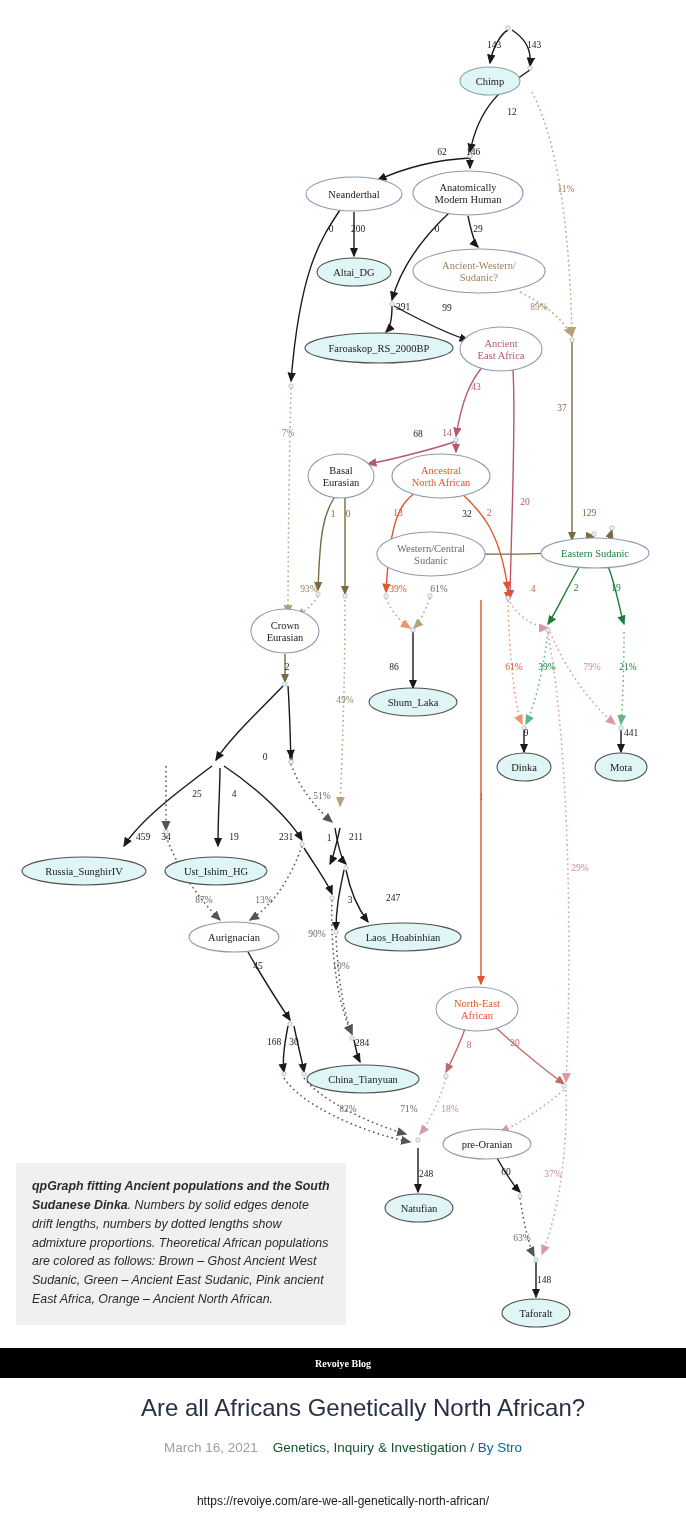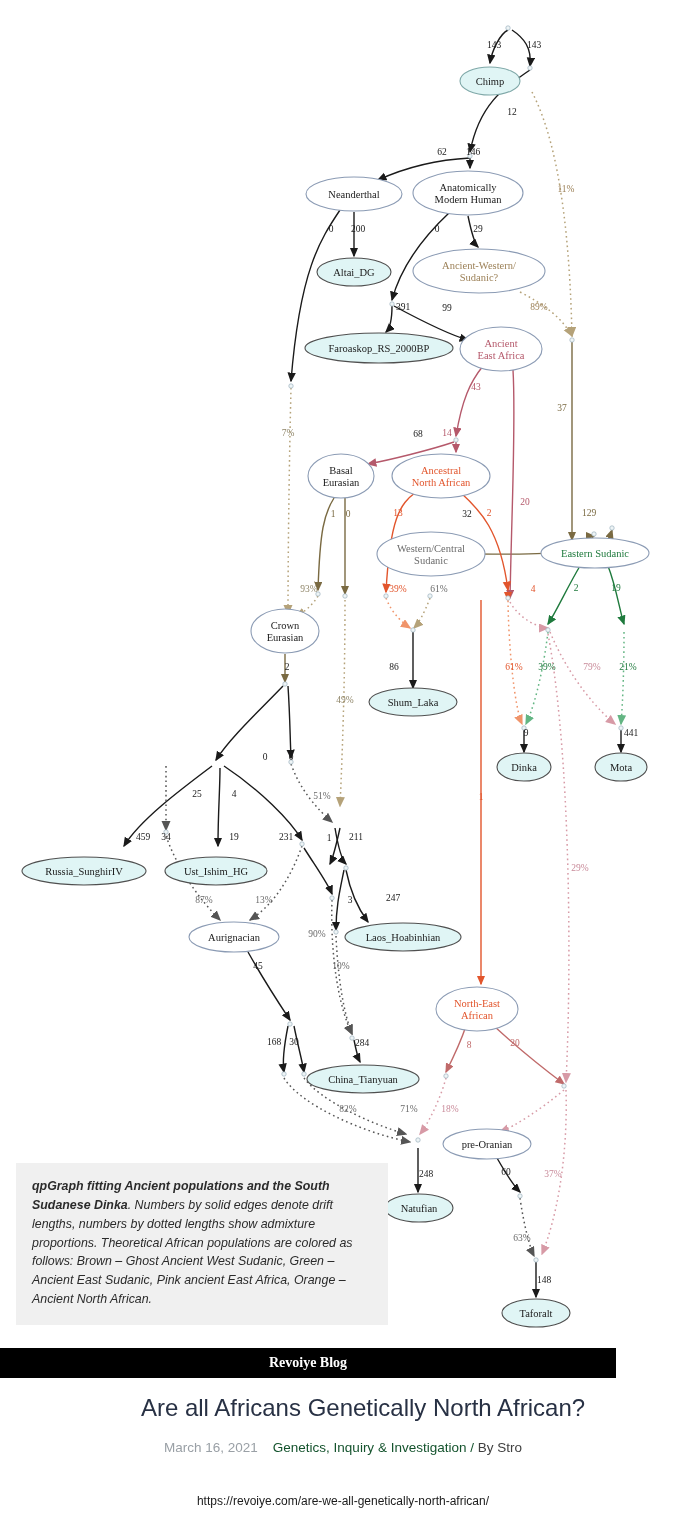--- a/index.html
+++ b/index.html
@@ -1,34 +1,34 @@
 <!DOCTYPE html>
 <html><head>
 <meta charset="utf-8">
 <style>
   html,body{margin:0;padding:0;background:#ffffff;}
   body{width:686px;height:1531px;position:relative;overflow:hidden;
        font-family:"Liberation Sans",sans-serif;}
   #graph{position:absolute;left:0;top:0;width:686px;height:1345px;}
-  .caption{position:absolute;left:16px;top:1163px;width:372px;
+  .caption{position:absolute;left:16px;top:1163px;width:330px;
            background:#f0f0f0;padding:14px 16px 16px 16px;box-sizing:border-box;
            font-family:"Liberation Sans",sans-serif;font-style:italic;
            font-size:12.4px;line-height:1.52;color:#2b2b2b;}
   .caption b{font-weight:bold;font-style:italic;}
-  .blogbar{position:absolute;left:0;top:1348px;width:616px;height:30px;
+  .blogbar{position:absolute;left:0;top:1348px;width:686px;height:30px;
            background:#000000;color:#ffffff;display:flex;align-items:center;
            justify-content:center;font-family:"Liberation Serif",serif;
-           font-size:14px;font-weight:bold;}
+           font-size:10px;font-weight:bold;}
   .posttitle{position:absolute;left:0;top:1394px;width:686px;text-align:center;
              font-size:24px;color:#283144;font-weight:400;
              font-family:"Liberation Sans",sans-serif;margin-left:20px;}
   .postmeta{position:absolute;left:0;top:1440px;width:686px;text-align:center;
             font-size:13.5px;color:#9aa0a6;font-family:"Liberation Sans",sans-serif;}
   .postmeta .cat{color:#14532d;}
-  .postmeta .by{color:#404040;}
+  .postmeta .by{color:#0369a1;}
   .urlline{position:absolute;left:0;top:1494px;width:686px;text-align:center;
            font-size:12px;color:#1a1a1a;font-family:"Liberation Sans",sans-serif;}
   svg text{font-family:"Liberation Serif",serif;}
 </style>
 </head>
 <body>
 
 <div id="graph">
   <svg id="gsvg" width="686" height="1345" viewBox="0 0 686 1345">
       <defs>

